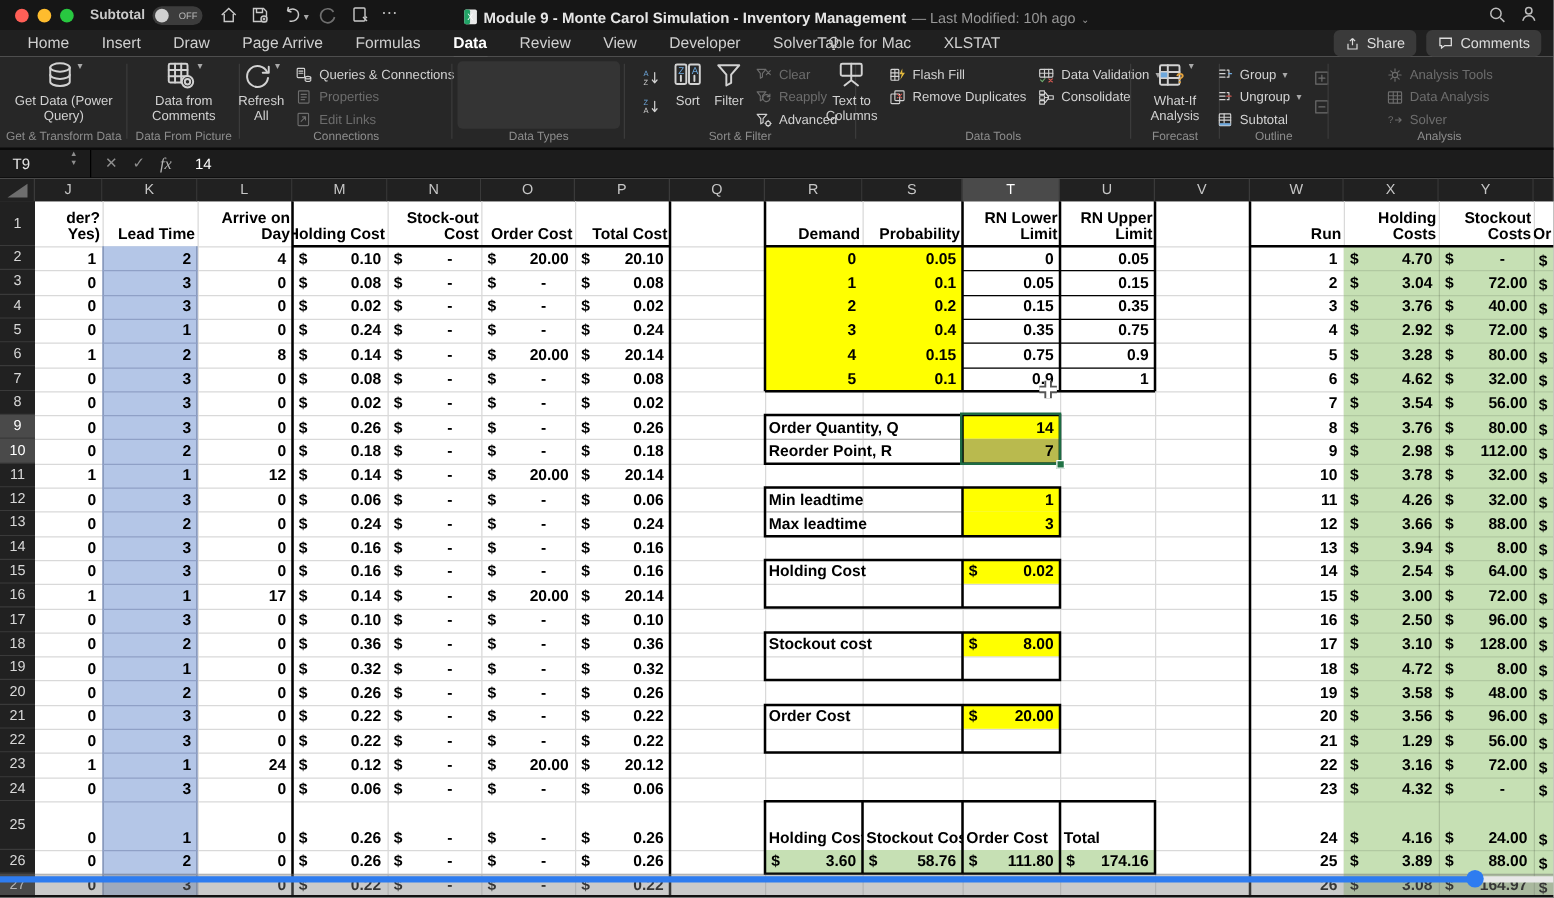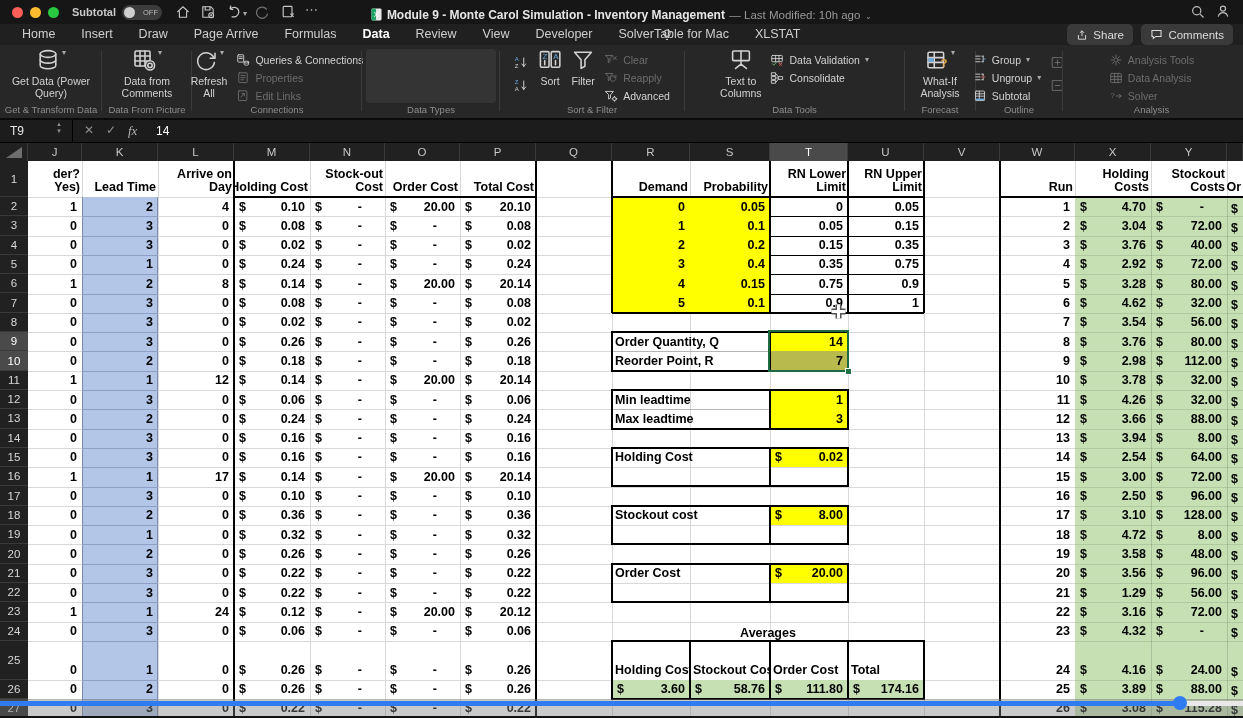--- a/index.html
+++ b/index.html
@@ -294,20 +294,38 @@
         <div class="rbody">
           <div class="rbig">
             <div class="icorow">
               <svg width="24" height="24" viewBox="0 0 20 20" fill="none" stroke="currentColor" stroke-width="1.3" stroke-linecap="round" stroke-linejoin="round">
                 <rect x="3" y="2.5" width="14" height="8" rx="1"></rect>
                 <path d="M10 2.5v8M10 11v2.5M10 13.5l-4.5 3.5M10 13.5l4.5 3.5"></path>
               </svg>
             </div>
             <div>Text to</div>
             <div>Columns</div>
+          </div>
+          <div class="rstack">
+            <div class="rsmall">
+              <svg width="14" height="14" viewBox="0 0 20 20" fill="none" stroke="currentColor" stroke-width="1.3" stroke-linecap="round" stroke-linejoin="round">
+                <rect x="2.5" y="3.5" width="9" height="12.5" rx="1"></rect>
+                <path d="M2.5 7.5h9M2.5 11.5h9M7 3.5v12.5"></path>
+                <path d="M15.5 2.5l-3.2 6.5h2.6l-1.7 6.5 5.3-8h-3z" fill="#e3b93d" stroke="none"></path>
+              </svg>
+              <span>Flash Fill</span>
+            </div>
+            <div class="rsmall">
+              <svg width="14" height="14" viewBox="0 0 20 20" fill="none" stroke="currentColor" stroke-width="1.3" stroke-linecap="round" stroke-linejoin="round">
+                <rect x="2.5" y="6" width="10" height="11" rx="1"></rect>
+                <rect x="7" y="2.5" width="10.5" height="11" rx="1"></rect>
+                <path d="M9.8 6.2l5 4.2M14.8 6.2l-5 4.2" stroke="#d45a52"></path>
+              </svg>
+              <span>Remove Duplicates</span>
+            </div>
           </div>
           <div class="rstack">
             <div class="rsmall">
               <svg width="14" height="14" viewBox="0 0 20 20" fill="none" stroke="currentColor" stroke-width="1.3" stroke-linecap="round" stroke-linejoin="round">
                 <rect x="2.5" y="3.5" width="15" height="9" rx="1"></rect>
                 <path d="M2.5 8h15M8 3.5v9M12.8 3.5v9"></path>
                 <path d="M3.5 15.5l2 2 3-3.5" stroke="#6fae6f"></path>
                 <path d="M13 14.5l4 3.5M17 14.5l-4 3.5" stroke="#d45a52"></path>
               </svg>
               <span>Data Validation</span>
@@ -847,21 +865,20 @@
       <div style="position: absolute; left: 770px; top: 362.8px; width: 78px; height: 19.3px; background: rgb(255, 255, 0);"></div>
       <div class="cell hdrtxt" style="position: absolute; left: 612px; top: 362.8px; width: 158px; height: 19.3px;">Stockout cost</div>
       <div class="cell acct" style="position: absolute; left: 770px; top: 362.8px; width: 78px; height: 19.3px;"><span>$</span><span>8.00</span></div>
       <div style="position: absolute; left: 611px; top: 361.8px; width: 238px; height: 40.6px; border: 2px solid rgb(0, 0, 0); box-sizing: border-box; background: none;"></div>
       <div style="position: absolute; left: 769px; top: 362.8px; width: 1.5px; height: 38.6px; background: rgb(0, 0, 0);"></div>
       <div style="position: absolute; left: 770px; top: 420.7px; width: 78px; height: 19.3px; background: rgb(255, 255, 0);"></div>
       <div class="cell hdrtxt" style="position: absolute; left: 612px; top: 420.7px; width: 158px; height: 19.3px;">Order Cost</div>
       <div class="cell acct" style="position: absolute; left: 770px; top: 420.7px; width: 78px; height: 19.3px;"><span>$</span><span>20.00</span></div>
       <div style="position: absolute; left: 611px; top: 419.7px; width: 238px; height: 40.6px; border: 2px solid rgb(0, 0, 0); box-sizing: border-box; background: none;"></div>
       <div style="position: absolute; left: 769px; top: 420.7px; width: 1.5px; height: 38.6px; background: rgb(0, 0, 0);"></div>
-      <div class="cell" style="position: absolute; left: 612px; top: 478.6px; width: 312px; height: 19.3px; justify-content: center;">Averages</div>
       <div class="cell hdrtxt" style="position: absolute; left: 612px; top: 497.9px; width: 78px; height: 39px;">Holding Cost</div>
       <div class="cell hdrtxt" style="position: absolute; left: 690px; top: 497.9px; width: 80px; height: 39px;">Stockout Cost</div>
       <div class="cell hdrtxt" style="position: absolute; left: 770px; top: 497.9px; width: 78px; height: 39px;">Order Cost</div>
       <div class="cell hdrtxt" style="position: absolute; left: 848px; top: 497.9px; width: 76px; height: 39px;">Total</div>
       <div style="position: absolute; left: 612px; top: 536.9px; width: 78px; height: 19.3px; background: rgb(198, 224, 180);"></div>
       <div class="cell acct" style="position: absolute; left: 612px; top: 536.9px; width: 78px; height: 19.3px;"><span>$</span><span>3.60</span></div>
       <div style="position: absolute; left: 690px; top: 536.9px; width: 80px; height: 19.3px; background: rgb(198, 224, 180);"></div>
       <div class="cell acct" style="position: absolute; left: 690px; top: 536.9px; width: 80px; height: 19.3px;"><span>$</span><span>58.76</span></div>
       <div style="position: absolute; left: 770px; top: 536.9px; width: 78px; height: 19.3px; background: rgb(198, 224, 180);"></div>
       <div class="cell acct" style="position: absolute; left: 770px; top: 536.9px; width: 78px; height: 19.3px;"><span>$</span><span>111.80</span></div>
@@ -966,21 +983,21 @@
       <div class="cell num" style="position: absolute; left: 1000px; top: 497.9px; width: 75px; height: 39px;">24</div>
       <div class="cell acct" style="position: absolute; left: 1075px; top: 497.9px; width: 76px; height: 39px;"><span>$</span><span>4.16</span></div>
       <div class="cell acct" style="position: absolute; left: 1151px; top: 497.9px; width: 76px; height: 39px;"><span>$</span><span>24.00</span></div>
       <div class="cell" style="position: absolute; left: 1227px; top: 497.9px; width: 16px; height: 39px; padding-left: 4px;">$</div>
       <div class="cell num" style="position: absolute; left: 1000px; top: 536.9px; width: 75px; height: 19.3px;">25</div>
       <div class="cell acct" style="position: absolute; left: 1075px; top: 536.9px; width: 76px; height: 19.3px;"><span>$</span><span>3.89</span></div>
       <div class="cell acct" style="position: absolute; left: 1151px; top: 536.9px; width: 76px; height: 19.3px;"><span>$</span><span>88.00</span></div>
       <div class="cell" style="position: absolute; left: 1227px; top: 536.9px; width: 16px; height: 19.3px; padding-left: 4px;">$</div>
       <div class="cell num" style="position: absolute; left: 1000px; top: 556.2px; width: 75px; height: 18.8px;">26</div>
       <div class="cell acct" style="position: absolute; left: 1075px; top: 556.2px; width: 76px; height: 18.8px;"><span>$</span><span>3.08</span></div>
-      <div class="cell acct" style="position: absolute; left: 1151px; top: 556.2px; width: 76px; height: 18.8px;"><span>$</span><span>115.28</span></div>
+      <div class="cell acct" style="position: absolute; left: 1151px; top: 556.2px; width: 76px; height: 18.8px;"><span>$</span><span>164.97</span></div>
       <div class="cell" style="position: absolute; left: 1227px; top: 556.2px; width: 16px; height: 18.8px; padding-left: 4px;">$</div>
       <div style="position: absolute; left: 0px; top: 556.2px; width: 1243px; height: 18.8px; background: rgba(128, 128, 128, 0.42);"></div>
       <div style="position: absolute; left: 0px; top: 558.2px; width: 1180px; height: 4.5px; background: rgb(46, 124, 240);"></div>
       <div style="position: absolute; left: 1180px; top: 558.2px; width: 63px; height: 4.5px; background: rgb(232, 232, 232);"></div>
       <div style="position: absolute; left: 1173px; top: 553.2px; width: 14px; height: 14px; border-radius: 50%; background: rgb(46, 124, 240);"></div>
       <div style="position: absolute; left: 0px; top: 572.7px; width: 1243px; height: 2.3px; background: rgb(17, 17, 17);"></div>
       <div style="position: absolute; left: 830px; top: 160px; width: 17px; height: 17px;"><svg width="17" height="17" viewBox="0 0 17 17">
           <path d="M8.5 1.5v14M1.5 8.5h14" stroke="#555" stroke-width="6"></path>
           <path d="M8.5 1.5v14M1.5 8.5h14" stroke="#fff" stroke-width="3"></path>
         </svg></div>

